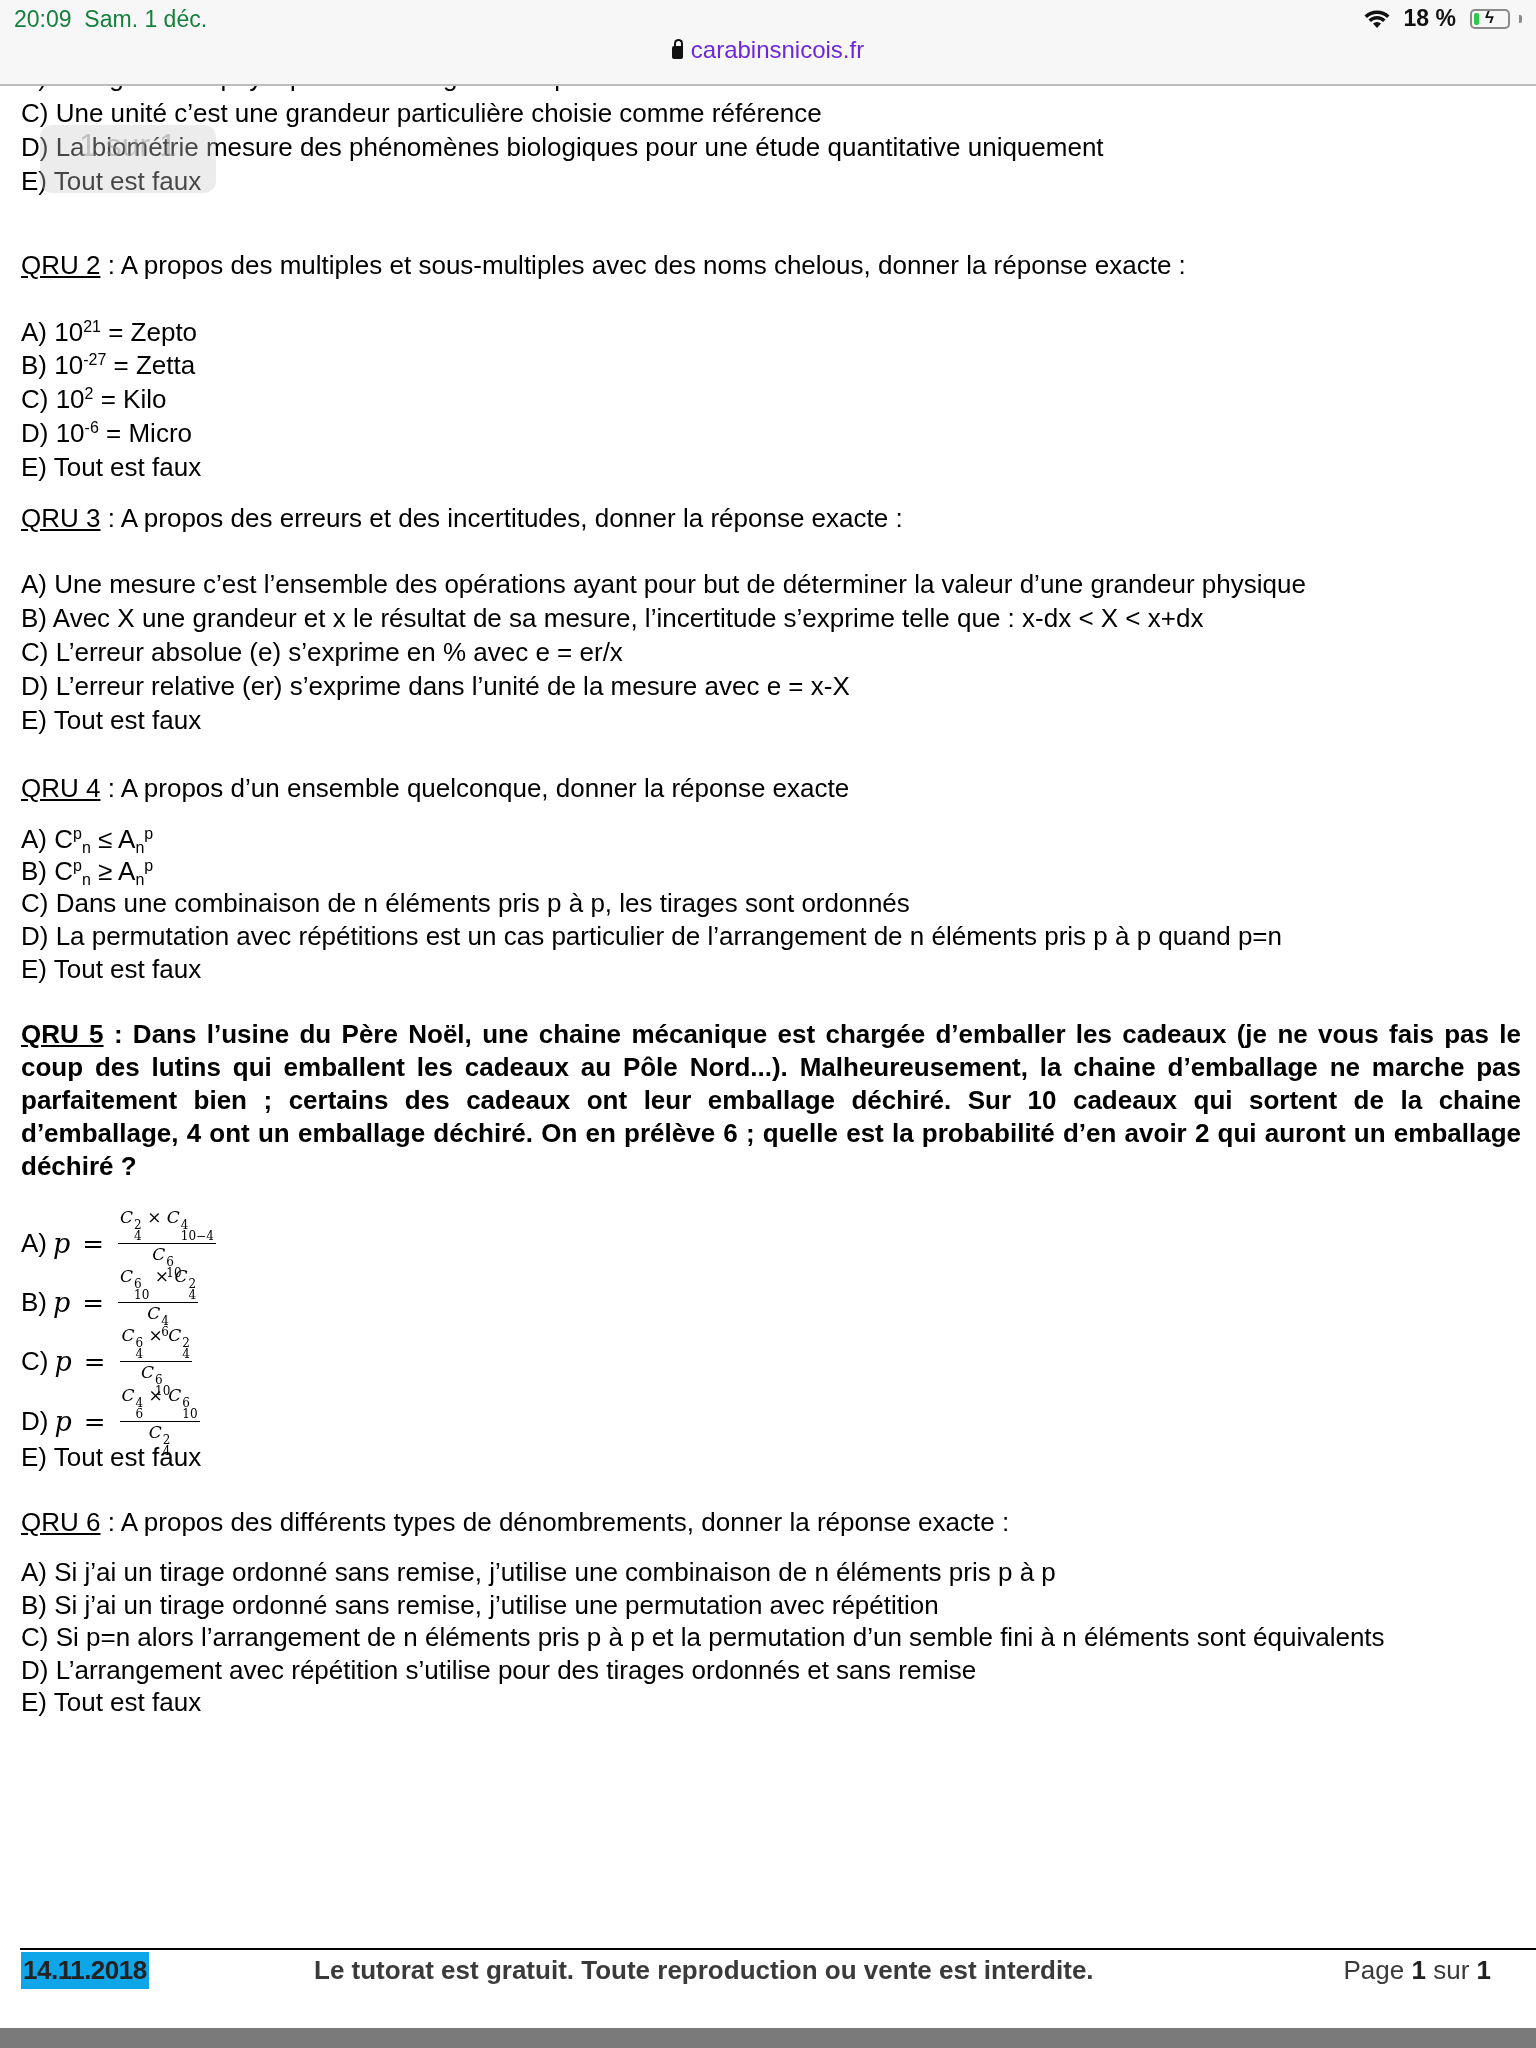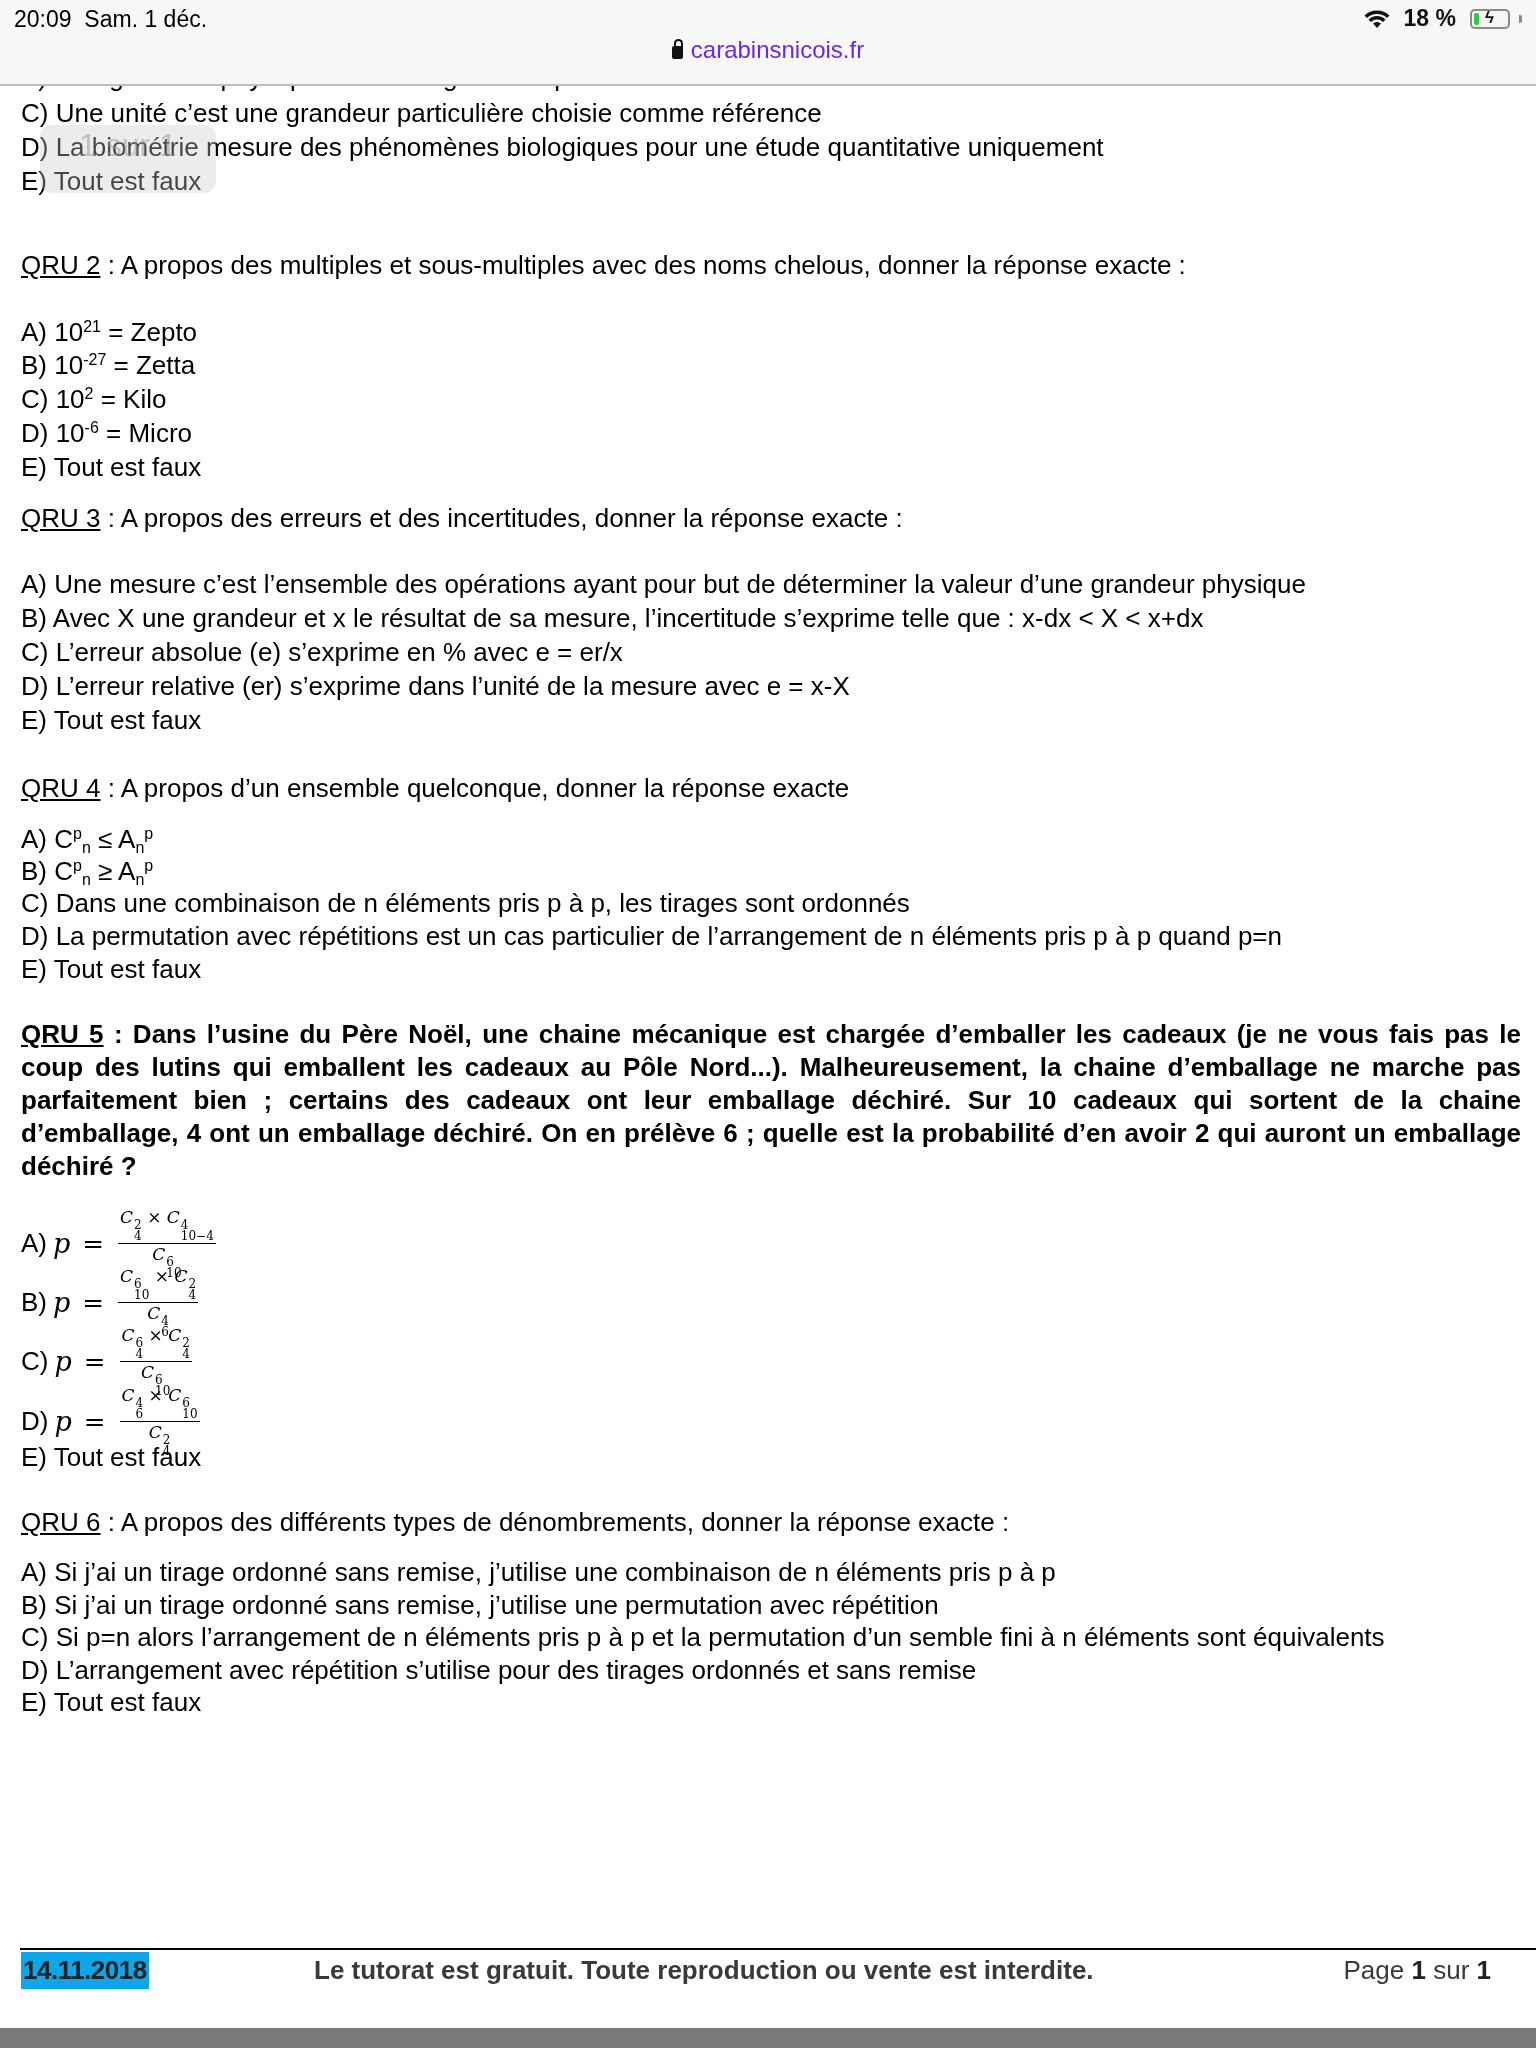--- a/index.html
+++ b/index.html
@@ -7,21 +7,21 @@
     width: 1536px; height: 2048px; overflow: hidden; position: relative;
     background: #ffffff; color: #000;
     font-family: "Liberation Sans", sans-serif;
   }
   
   .topbar {
     position: absolute; left: 0; top: 0; width: 1536px; height: 84px;
     background: #f7f7f7; border-bottom: 2px solid #bdbdbd; z-index: 5;
   }
   .status-time {
-    position: absolute; left: 14px; top: 6px; font-size: 23px; color: #000000;
+    position: absolute; left: 14px; top: 6px; font-size: 23px; color: #15803d;
   }
   .status-right {
     position: absolute; right: 14px; top: 5px; display: flex; align-items: center; gap: 14px;
     font-size: 23px; color: #111; font-weight: bold;
   }
   .wifi { width: 26px; height: 20px; display: inline-block; }
   .battery {
     width: 40px; height: 20px; border: 2px solid #8a8a8a; border-radius: 5px; position: relative; box-sizing: border-box;
   }
   .battery .fill { position: absolute; left: 2px; top: 2px; width: 5px; height: 12px; background: #2fc84b; border-radius: 2px; }

